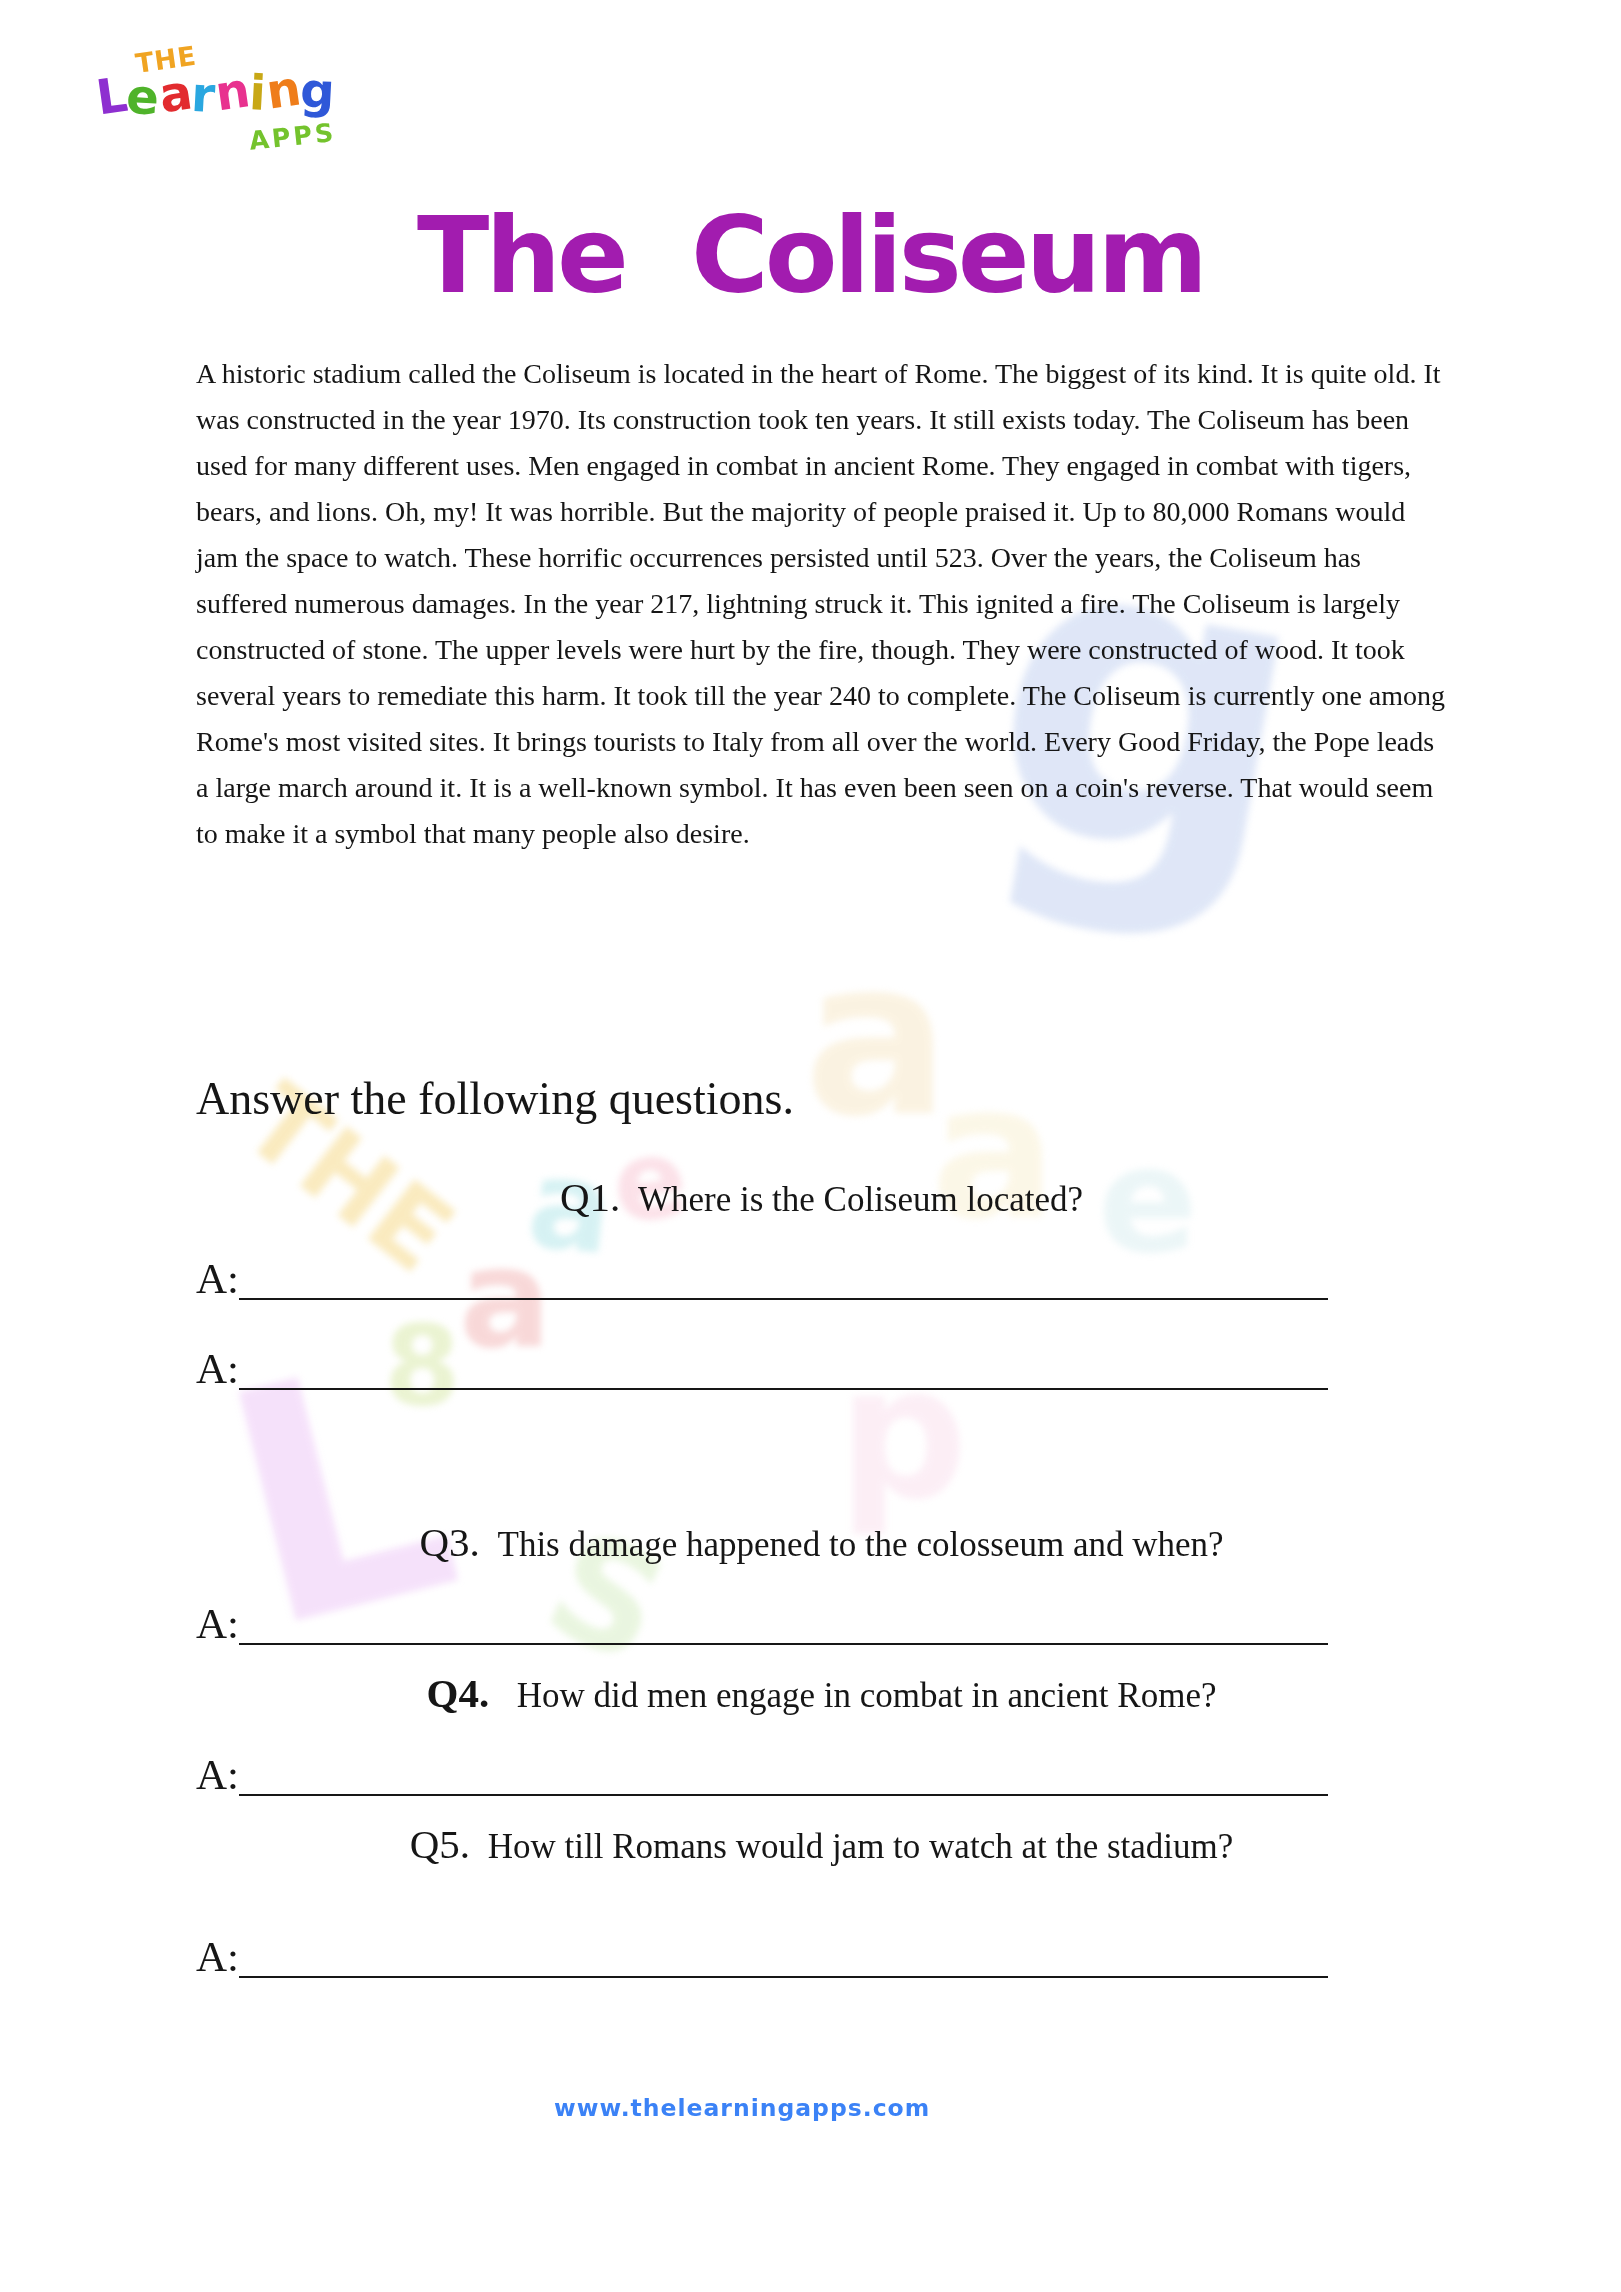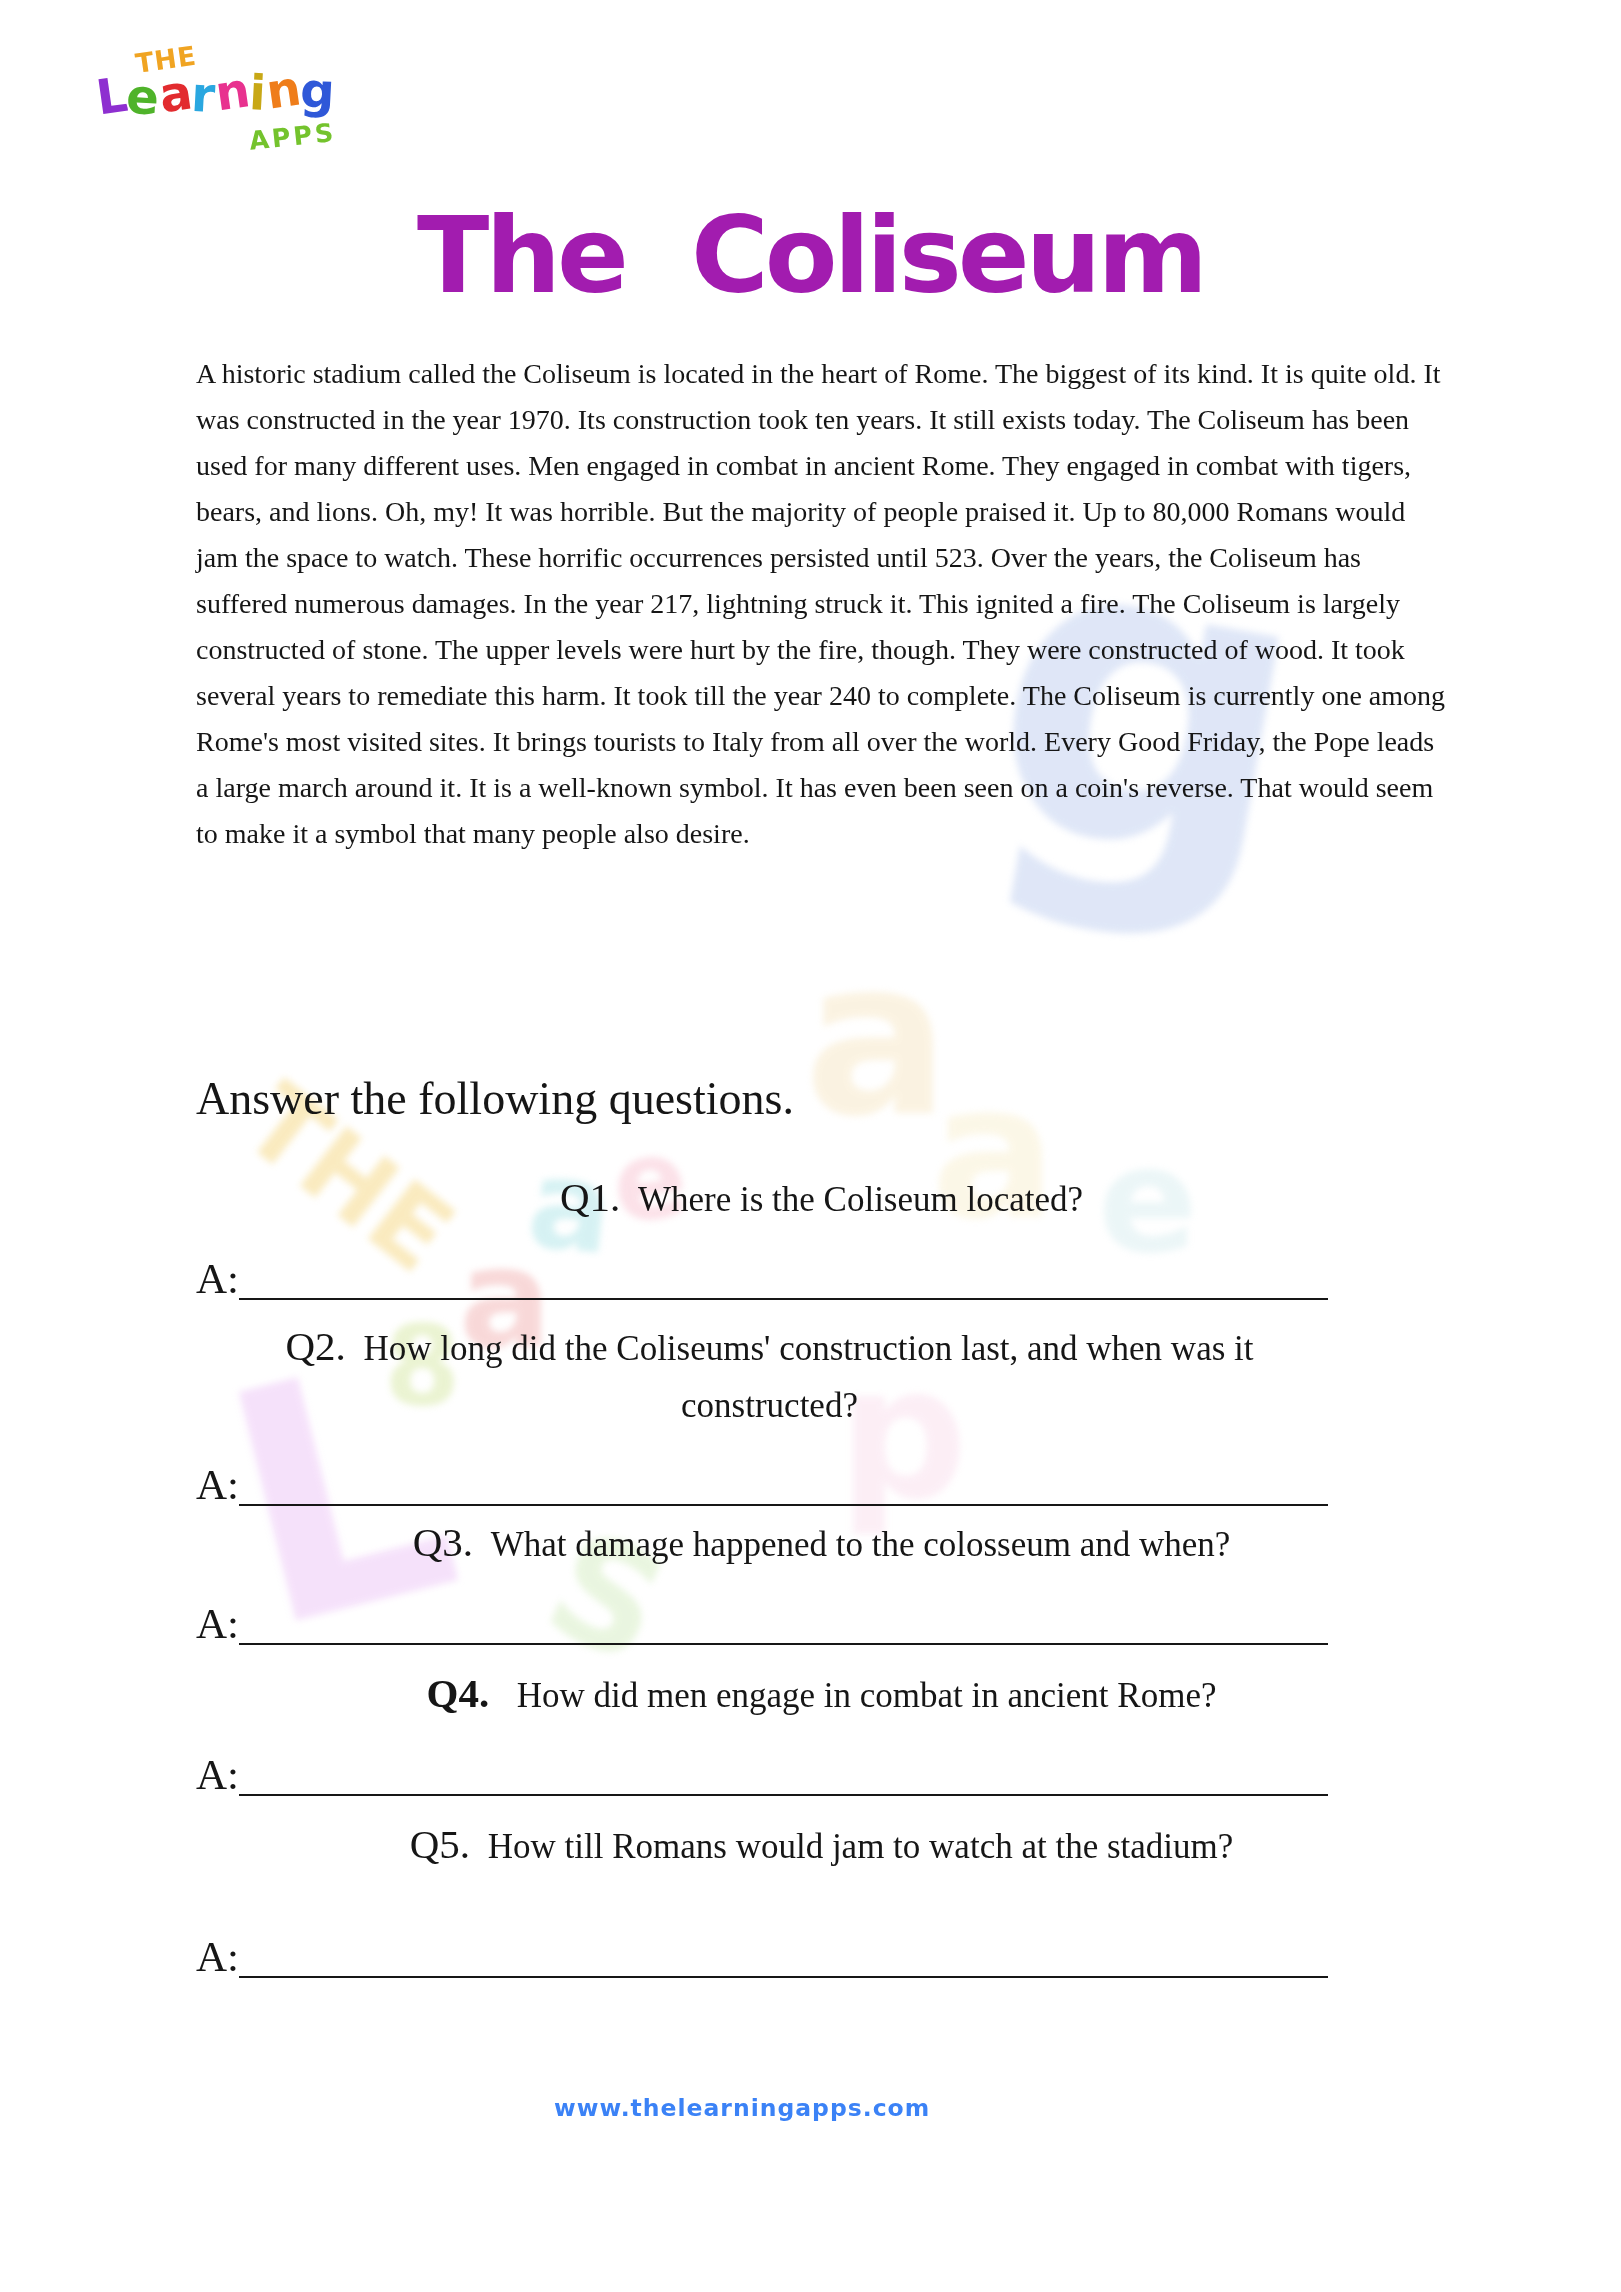--- a/index.html
+++ b/index.html
@@ -142,34 +142,30 @@
         <span class="q-num">Q1.</span>
         <span class="q-text">Where is the Coliseum located?</span>
       </div>
       <div class="a-row">
         <span class="a-label">A:</span>
         <span class="a-line"></span>
       </div>
     </div>
 
     <div class="qa qa2">
-      <div class="q-line">
-        <span class="q-num">Q2.</span>
-        <span class="q-text">How long did the Coliseums' construction last, and when was it constructed?</span>
-      </div>
       <div class="a-row">
         <span class="a-label">A:</span>
         <span class="a-line"></span>
       </div>
     </div>
 
     <div class="qa qa3">
       <div class="q-line">
         <span class="q-num">Q3.</span>
-        <span class="q-text">What damage happened to the colosseum and when?</span>
+        <span class="q-text">This damage happened to the colosseum and when?</span>
       </div>
       <div class="a-row">
         <span class="a-label">A:</span>
         <span class="a-line"></span>
       </div>
     </div>
 
     <div class="qa qa4">
       <div class="q-line">
         <span class="q-num">Q4.</span>

